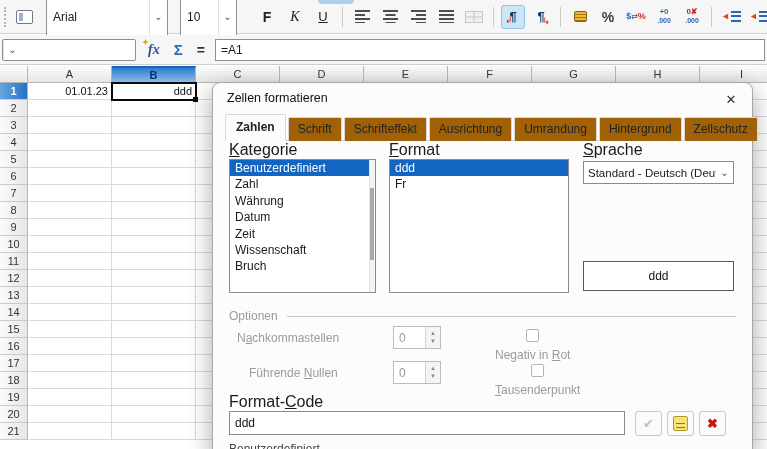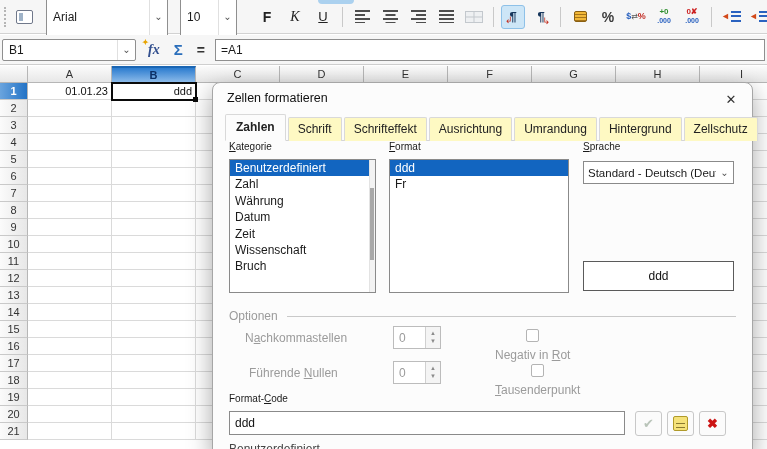--- a/index.html
+++ b/index.html
@@ -85,26 +85,26 @@
 
   
   .dialog { position:absolute; left:212px; top:82px; width:541px; height:372px;
     background:#fcfcfc; border:1px solid #a6a6a6; border-radius:8px 8px 0 0;
     box-shadow:0 8px 24px rgba(0,0,0,.35); }
   .dlg-title { position:absolute; left:14px; top:8px; font-size:12.5px; color:#111; }
   .dlg-close { position:absolute; right:10px; top:5px; width:22px; height:22px;
     display:flex; align-items:center; justify-content:center; font-size:13px; color:#333; }
   .tabs { position:absolute; left:12px; top:31px; right:12px; display:flex;
     border-bottom:1px solid #d5d5d5; align-items:flex-end; }
-  .tab { padding:4px 9px 5px; font-size:12px; background:#fef9c3;
+  .tab { padding:4px 9px 5px; font-size:12px; background:#a16207;
     border:1px solid #d9d9d9; border-bottom:none; margin-right:2px; margin-bottom:-1px;
     border-radius:2px 2px 0 0; color:#222; }
   .tab.active { background:#fcfcfc; font-weight:bold; padding:5px 10px 6px;
     border-bottom:1px solid #fcfcfc; }
-  .dlabel { position:absolute; font-size:10px; color:#1a1a1a; }
+  .dlabel { position:absolute; font-size:16px; color:#1a1a1a; }
   .dlabel u, .glabel u, .cbrow u { text-decoration:underline; }
   .listbox { position:absolute; background:#fff; border:1px solid #8a8a8a; overflow:hidden; font-size:12px; }
   .li { height:16.4px; line-height:16.4px; padding:0 5px; white-space:nowrap; }
   .li.sel { background:#1265c0; color:#fff; }
   .cat-scroll { position:absolute; right:0; top:0; bottom:0; width:6px;
     background:#f3f3f3; border-left:1px solid #e3e3e3; }
   .cat-thumb { position:absolute; right:1px; top:28px; width:4px; height:72px; background:#a9a9a9; }
   .combobox { position:absolute; height:23px; background:#fff; border:1px solid #8a8a8a;
     display:flex; align-items:center; }
   .combobox .cval { flex:1; padding:0 4px; font-size:11.5px; white-space:nowrap; overflow:hidden; }
@@ -239,21 +239,20 @@
         <span class="ar">◄</span>
         <span class="bars3"></span>
       </span>
   </div>
 
   <div class="overflow-hl"></div>
 </div>
 
 <div class="fbar">
   <div class="combo namebox">
-    <span class="cval">B1</span>
     <span class="cbtn">⌄</span>
   </div>
   <span class="fx-ic"><span class="star">✦</span><span>fx</span></span>
   <span class="sigma-ic"><span>Σ</span></span>
   <span class="eq-ic"><span>=</span></span>
   <div class="finput">
     <span>=A1</span>
   </div>
 </div>
 
@@ -566,21 +565,21 @@
     <span class="cbtn">⌄</span>
   </div>
 
   <div class="preview">
       <span>ddd</span>
     </div>
 
   <div class="glabel" style="left:16px; top:226px;">Optionen</div>
   <div class="gline" style="left:74px; top:233px; right:16px;"></div>
 
-  <div class="glabel" style="left:32px; top:248px;">N<u>a</u>chkommastellen</div>
+  <div class="glabel" style="left:24px; top:248px;">N<u>a</u>chkommastellen</div>
   <div class="spinner" style="left:180px; top:243px;">
     <span class="sval">0</span>
     <span class="sbtns">
         <span>▲</span>
         <span>▼</span>
       </span>
   </div>
   <div class="cbrow" style="left:282px; top:246px;">
     <span class="cb"></span>
     <span>Negativ in <u>R</u>ot</span>

